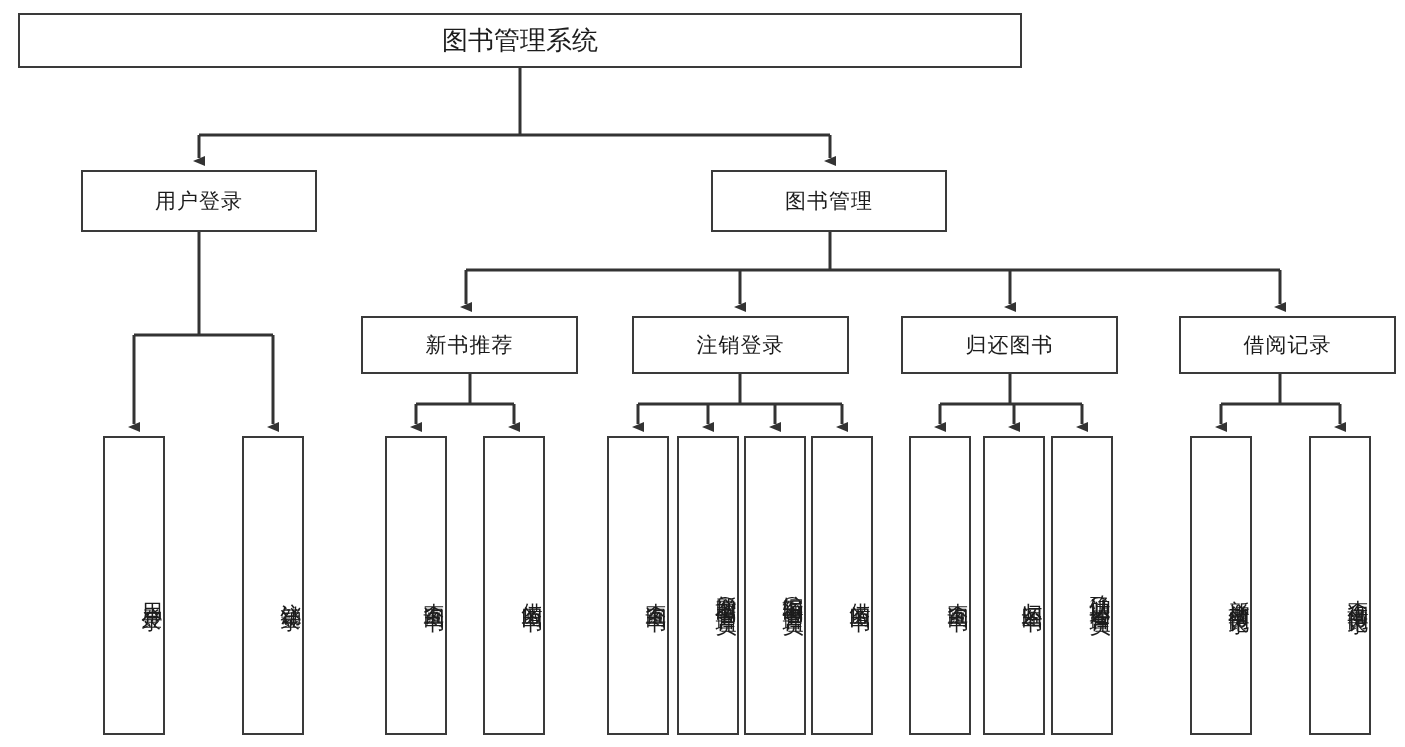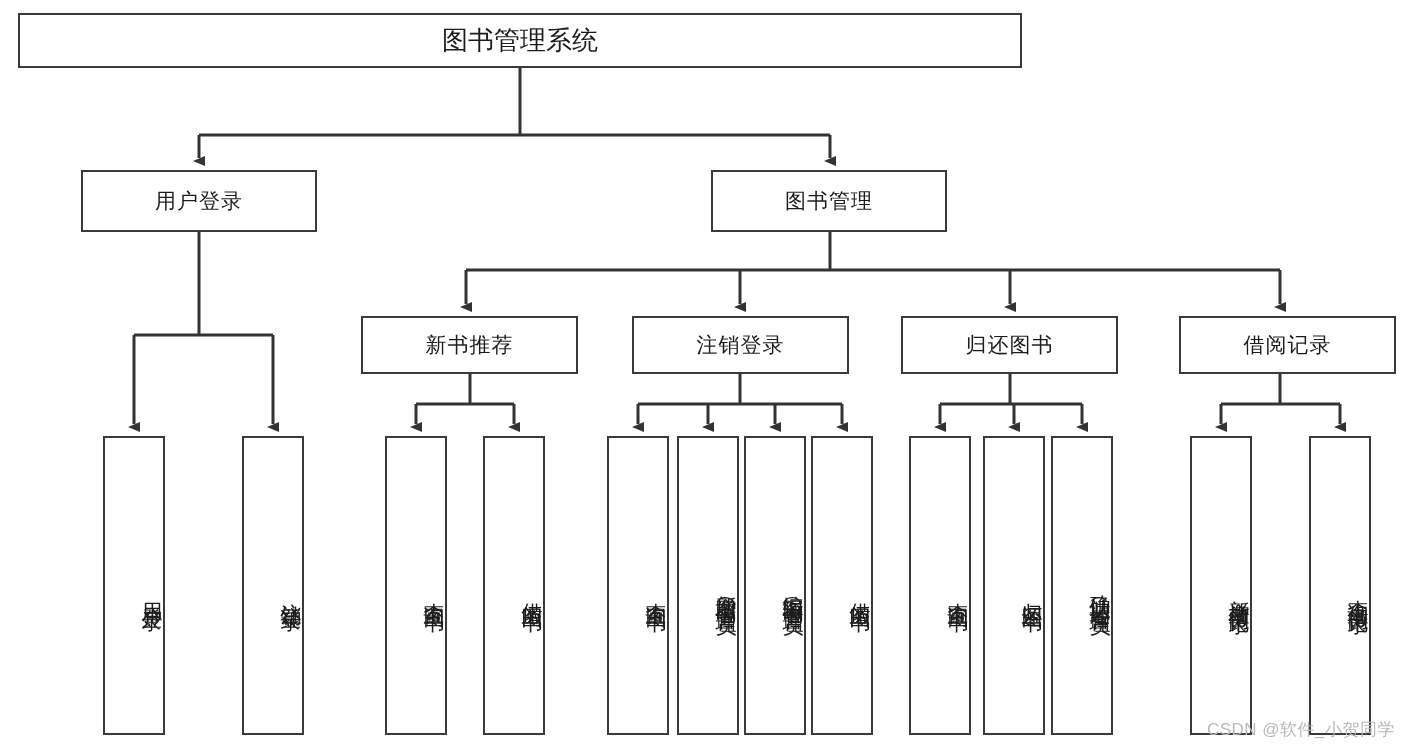--- a/index.html
+++ b/index.html
@@ -162,14 +162,13 @@
     <span class="vtext">确认归还（管理员）</span>
   </div>
 
   <div class="node v" style="left:1190px;top:436px;width:62px;height:299px;">
     <span class="vtext">新增借阅记录</span>
   </div>
   <div class="node v" style="left:1309px;top:436px;width:62px;height:299px;">
     <span class="vtext">查询借阅记录</span>
   </div>
 
-  <div class="watermark">CSDN @软件_小贺同学</div>
 </div>
 
 </body></html>

